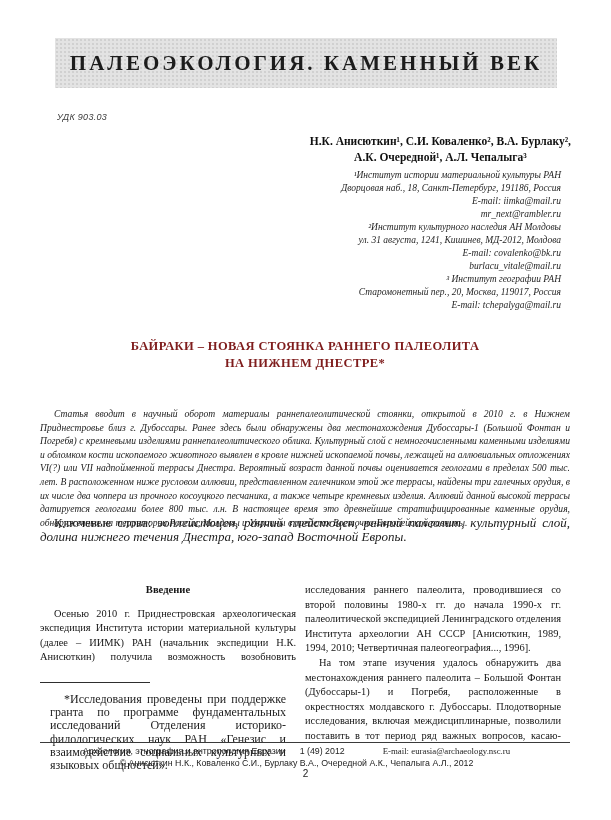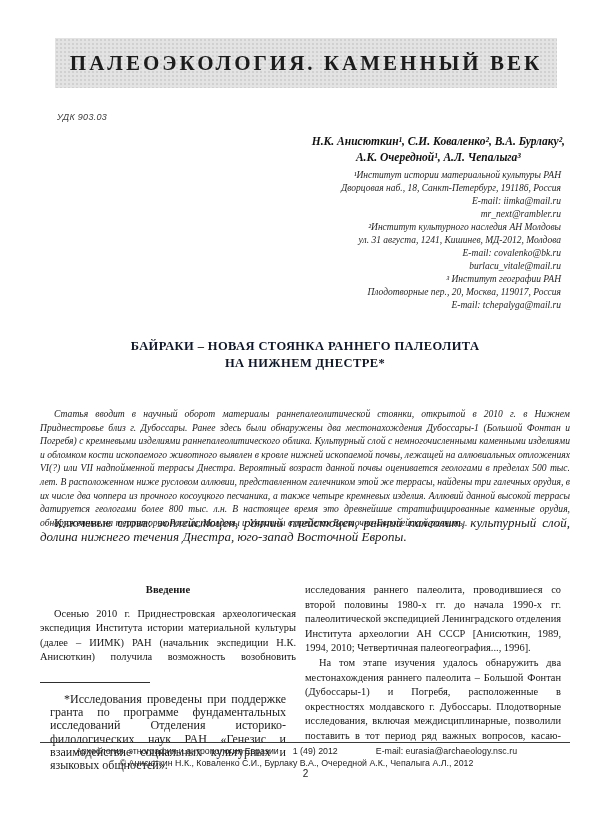--- a/index.html
+++ b/index.html
@@ -17,33 +17,33 @@
   .banner-title {
     font-size:21px; font-weight:600; letter-spacing:3px; color:#1c1c1c;
     white-space:nowrap;
   }
   .udk {
     position:absolute; top:112px; left:57px;
     font-family:"Liberation Sans", sans-serif; font-size:9px; color:#3c3c3c;
     letter-spacing:0.3px;
     font-style:italic;
   }
-  .authors { position:absolute; top:133px; left:44px; width:521px; text-align:right;font-style:italic; }
+  .authors { position:absolute; top:133px; left:50px; width:521px; text-align:right; }
   .authors-inner {
     display:inline-block; text-align:center;
     font-weight:bold; font-size:11.5px; line-height:16px; color:#101010;
   }
   .affiliations {
     position:absolute; top:169px; left:40px; width:521px; text-align:right;
     font-style:italic; font-size:9.5px; line-height:13px; color:#1f1f1f;
   }
   .title-block {
     position:absolute; top:338px; left:40px; width:530px; text-align:center;
     font-weight:bold; font-size:12.5px; line-height:16.5px; letter-spacing:0.4px;
-    color:#0f172a;
+    color:#7f1d1d;
   }
   .abstract {
     position:absolute; top:407px; left:40px; width:530px;
     font-style:italic; font-size:9.6px; line-height:13.6px;
     text-align:justify; text-indent:14px; color:#1b1b1b;
   }
   .keywords {
     position:absolute; top:516px; left:40px; width:530px;
     font-size:13px; line-height:13.6px; text-align:justify; text-indent:14px;
     color:#1b1b1b;
@@ -67,21 +67,21 @@
   .footer-rule {
     position:absolute; top:742px; left:40px; width:530px;
     border:none; border-top:1px solid #3a3a3a; margin:0;
   }
   .footer {
     position:absolute; top:746px; left:0; width:509px;
     font-family:"Liberation Sans", sans-serif; font-size:8.8px; color:#242424;padding-left:42px;
   }
   .footer-line1 { display:flex; justify-content:center; align-items:baseline; white-space:nowrap; }
   .footer-issue { margin-left:14px; }
-  .footer-email { margin-left:38px; }
+  .footer-email { margin-left:38px;font-family:Liberation Serif, serif; }
   .footer-line2 { text-align:center; margin-top:2px; white-space:nowrap; }
   .pagenum {
     position:absolute; top:768px; left:0; width:611px; text-align:center;
     font-family:"Liberation Sans", sans-serif; font-size:10px; color:#222;
   }
 </style>
 </head>
 <body>
 
 <div class="page">
@@ -102,21 +102,21 @@
   <div class="affiliations">
     <div>¹Институт истории материальной культуры РАН</div>
     <div>Дворцовая наб., 18, Санкт-Петербург, 191186, Россия</div>
     <div>E-mail: iimka@mail.ru</div>
     <div>mr_next@rambler.ru</div>
     <div>²Институт культурного наследия АН Молдовы</div>
     <div>ул. 31 августа, 1241, Кишинев, МД-2012, Молдова</div>
     <div>E-mail: covalenko@bk.ru</div>
     <div>burlacu_vitale@mail.ru</div>
     <div>³ Институт географии РАН</div>
-    <div>Плодотворные пер., 20, Москва, 119017, Россия</div>
+    <div>Старомонетный пер., 20, Москва, 119017, Россия</div>
     <div>E-mail: tchepalyga@mail.ru</div>
   </div>
 
   <div class="title-block">
     <div>БАЙРАКИ – НОВАЯ СТОЯНКА РАННЕГО ПАЛЕОЛИТА</div>
     <div>НА НИЖНЕМ ДНЕСТРЕ*</div>
   </div>
 
   <div class="abstract">Статья вводит в научный оборот материалы раннепалеолитической стоянки, открытой в 2010 г. в Нижнем Приднестровье близ г. Дубоссары. Ранее здесь были обнаружены два местонахождения Дубоссары-1 (Большой Фонтан и Погребя) с кремневыми изделиями раннепалеолитического облика. Культурный слой с немногочисленными каменными изделиями и обломком кости ископаемого животного выявлен в кровле нижней ископаемой почвы, лежащей на аллювиальных отложениях VI(?) или VII надпойменной террасы Днестра. Вероятный возраст данной почвы оценивается геологами в пределах 500 тыс. лет. В расположенном ниже русловом аллювии, представленном галечником этой же террасы, найдены три галечных орудия, в их числе два чоппера из прочного косоуцкого песчаника, а также четыре кремневых изделия. Аллювий данной высокой террасы датируется геологами более 800 тыс. л.н. В настоящее время это древнейшие стратифицированные каменные орудия, обнаруженные на территории России, Молдовы и Украины в пределах Восточно-Европейской равнины.</div>
 

